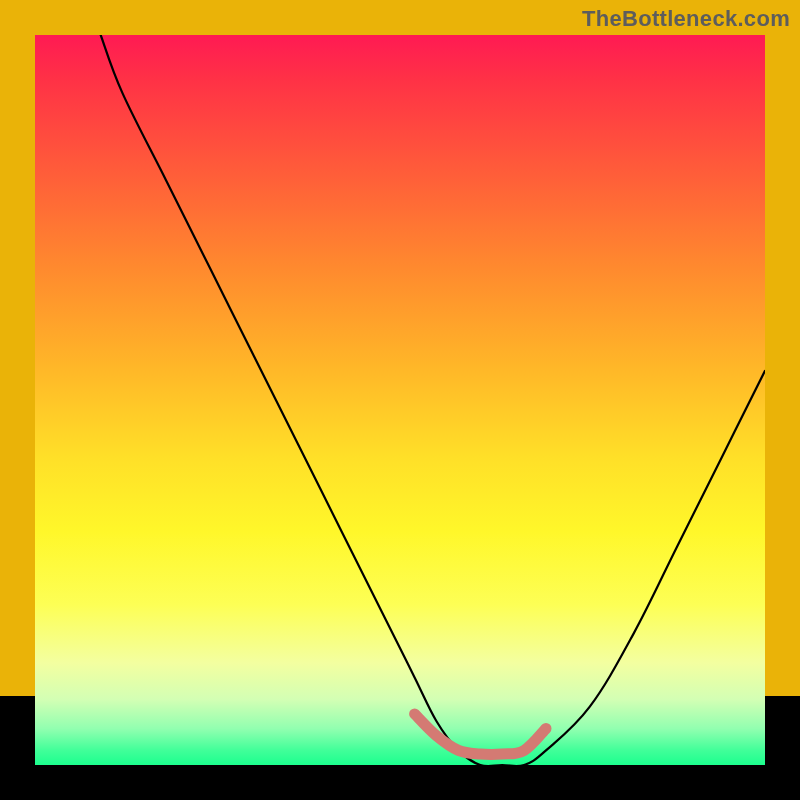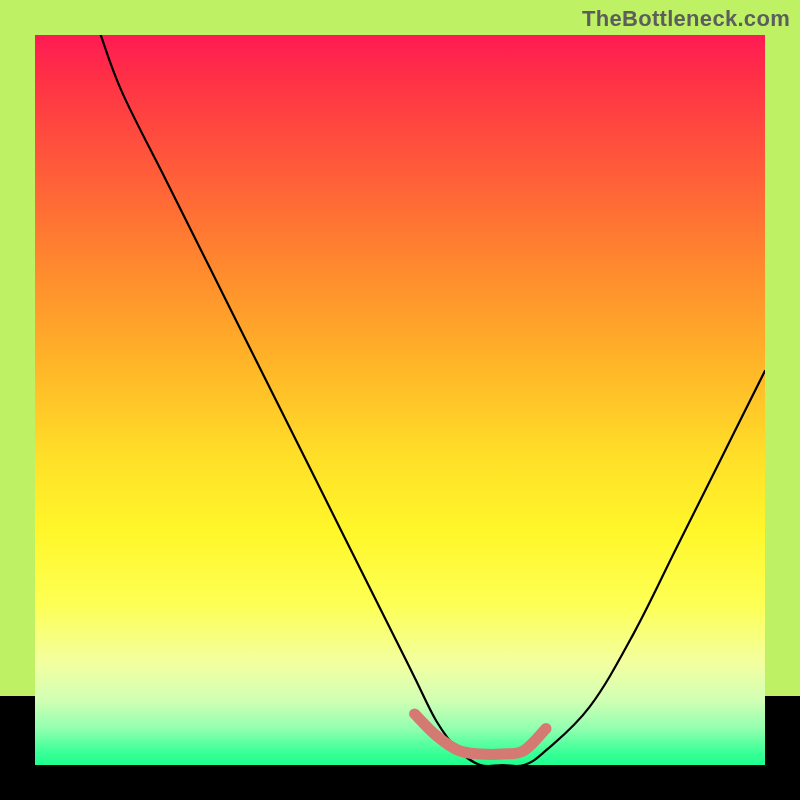--- a/index.html
+++ b/index.html
@@ -8,21 +8,21 @@
     width: 800px;
     height: 800px;
     background: #000;
     overflow: hidden;
     font-family: Arial, Helvetica, sans-serif;
   }
   .frame {
     position: relative;
     width: 800px;
     height: 696px;
-    background: #bef264;
+    background: #eab308;
   }
   .watermark {
     position: absolute;
     top: 6px;
     right: 10px;
     color: #5d5d5d;
     font-size: 22px;
     font-weight: 600;
     letter-spacing: 0.3px;
     z-index: 5;

